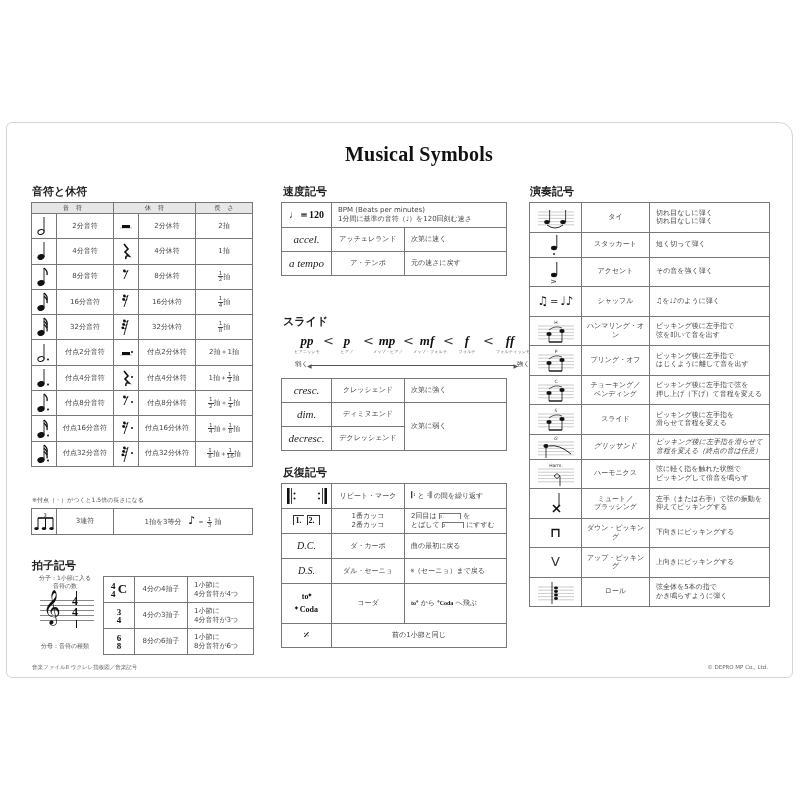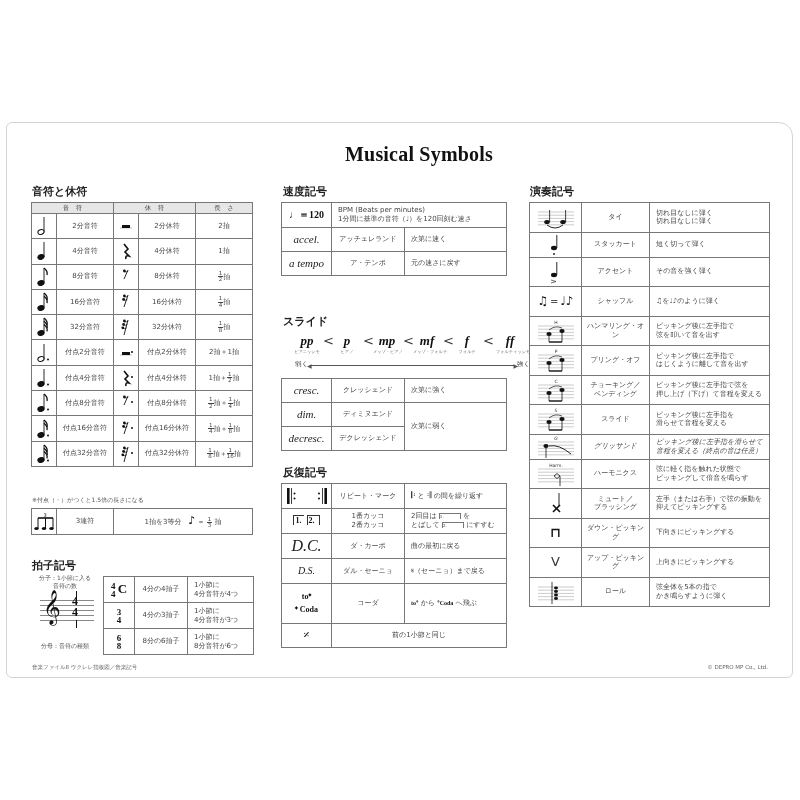--- a/index.html
+++ b/index.html
@@ -497,21 +497,21 @@
     <td>
       <div>1番カッコ</div>
       <div>2番カッコ</div>
     </td>
     <td class="left">
       <div><span>2回目は</span> <span style="display:inline-block; width:22px; height:6px; border-top:1px solid #777; border-left:1px solid #777; border-right:1px solid #777; font-size:4px; vertical-align:middle;">1.</span> <span>を</span></div>
       <div><span>とばして</span> <span style="display:inline-block; width:22px; height:6px; border-top:1px solid #777; border-left:1px solid #777; border-right:1px solid #777; font-size:4px; vertical-align:middle;">2.</span> <span>にすすむ</span></div>
     </td>
   </tr>
   <tr style="height:25px">
-    <td class="ital" style="font-size:16px">D.C.</td>
+    <td class="ital" style="font-size:10px">D.C.</td>
     <td>ダ・カーポ</td>
     <td class="left">曲の最初に戻る</td>
   </tr>
   <tr style="height:25px">
     <td class="ital" style="font-size:10px">D.S.</td>
     <td>ダル・セーニョ</td>
     <td class="left">𝄋（セーニョ）まで戻る</td>
   </tr>
   <tr style="height:40px">
     <td class="serif-b" style="font-size:8px; line-height:1.6">

